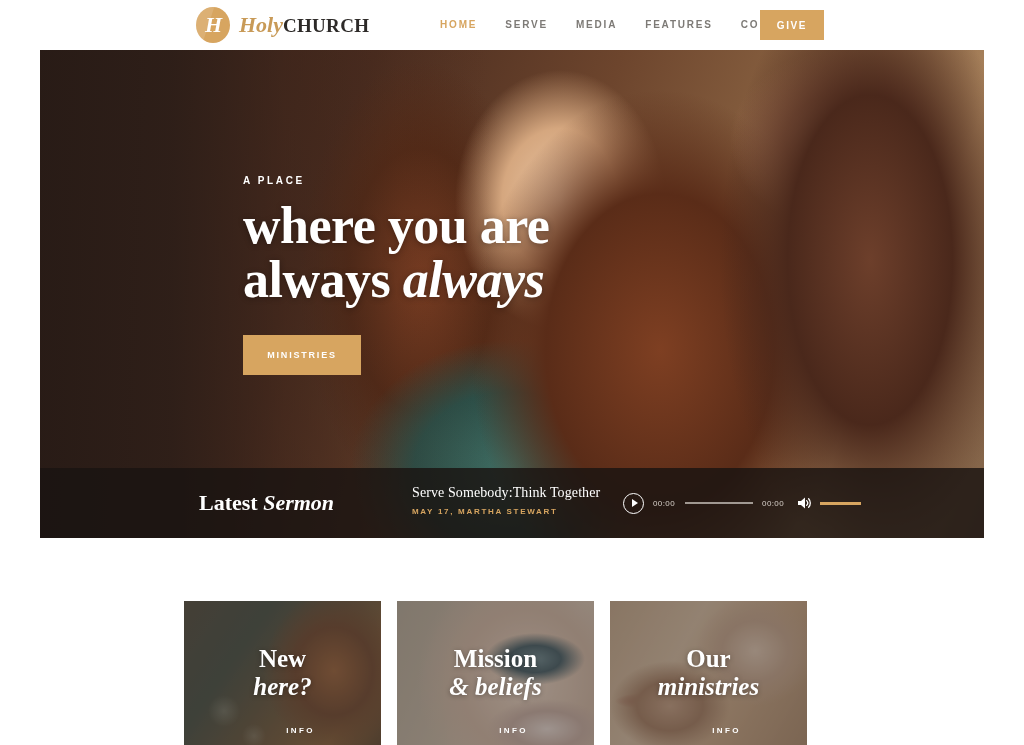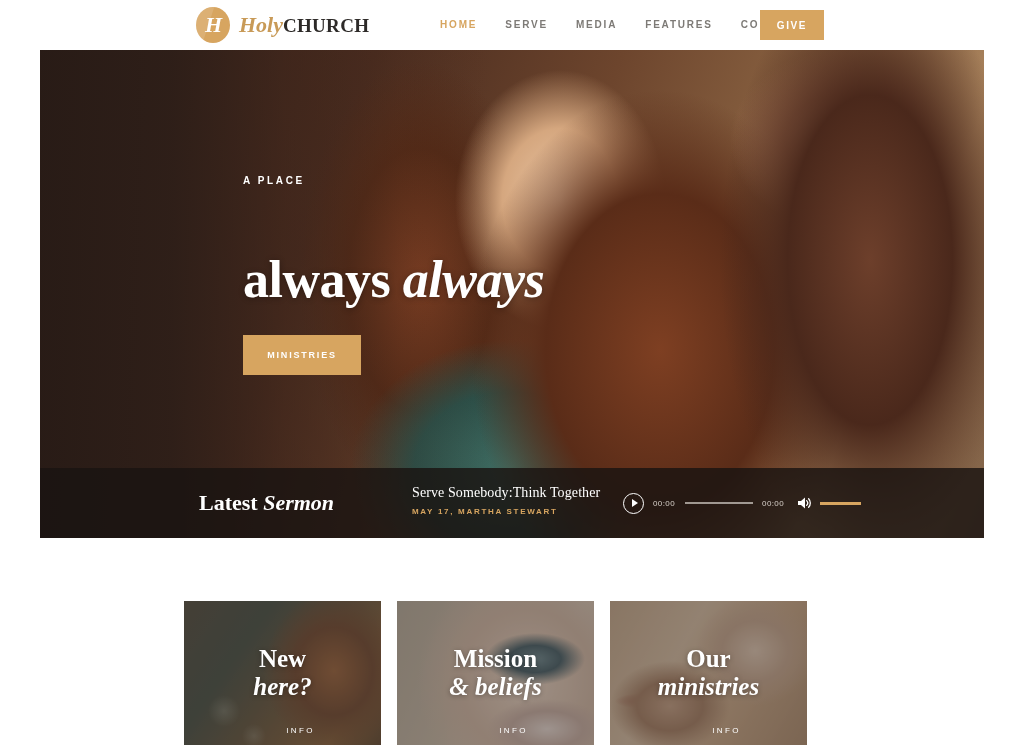--- a/index.html
+++ b/index.html
@@ -375,21 +375,21 @@
   }
   .card-title .em { font-style: italic; }
 
   .card-info {
     position: absolute;
     bottom: 10px;
     left: 0;
     width: 100%;
     text-align: center;
     font-size: 8px;
-    font-weight: 400;
+    font-weight: 700;
     letter-spacing: 2.4px;
     color: #ffffff;
     cursor: pointer;
     padding-left: 36px;
   }
 </style>
 </head>
 <body>
 
 <header class="site-header">
@@ -411,21 +411,21 @@
     <button class="give-btn">GIVE</button>
   </nav>
 </header>
 
 <section class="hero">
   <div class="hero-photo"></div>
 
   <div class="hero-content">
     <div class="hero-eyebrow">A PLACE</div>
     <h1 class="hero-title">
-      <br>
+      <span>where you are</span><br>
       <span>always </span><span class="em">always</span>
     </h1>
     <button class="ministries-btn">MINISTRIES</button>
   </div>
 
   <div class="sermon-bar">
     <div class="sermon-heading">
       <span>Latest </span><span class="em">Sermon</span>
     </div>
 

